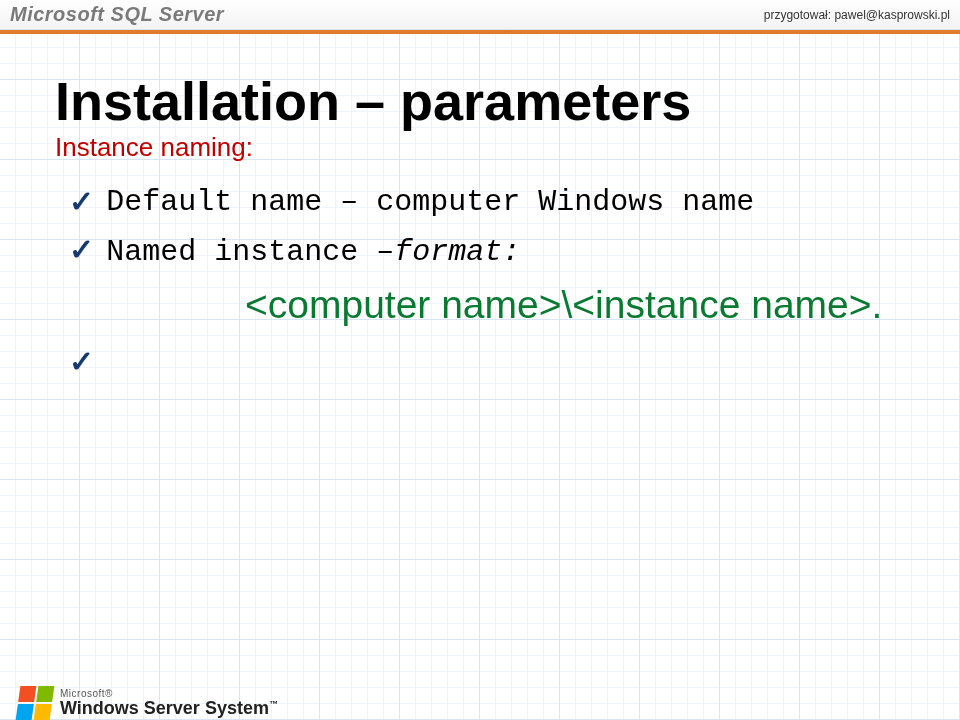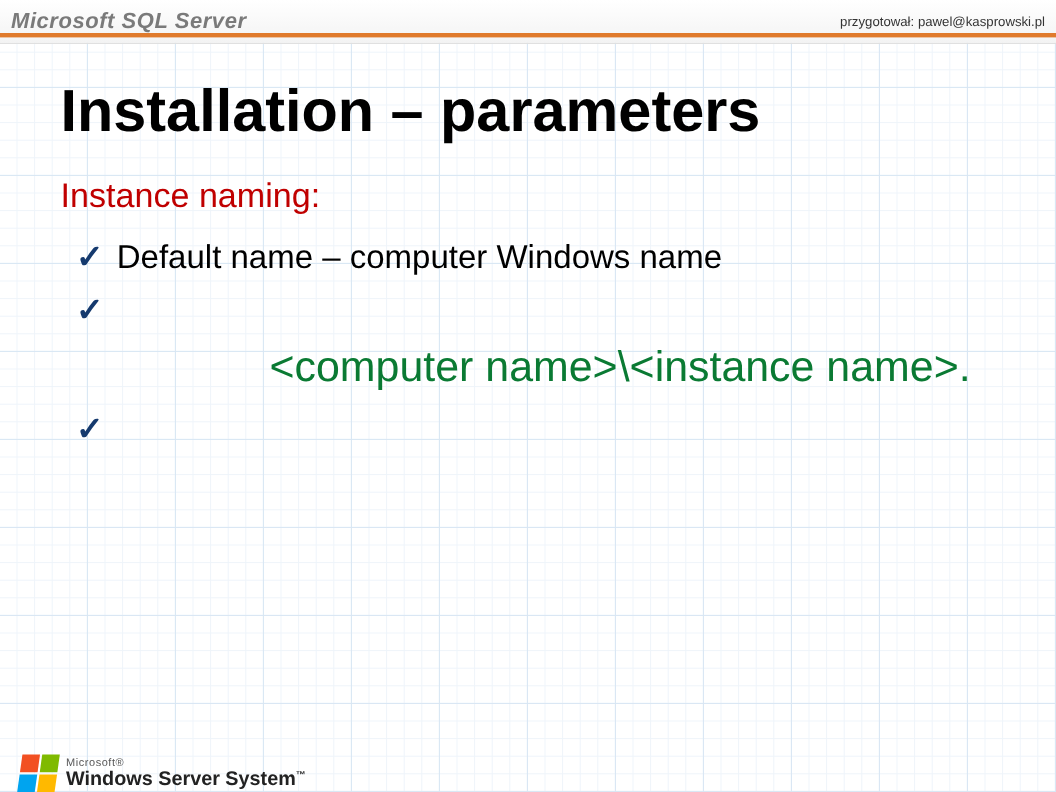--- a/index.html
+++ b/index.html
@@ -17,21 +17,21 @@
       linear-gradient(#eef4fa 1px, transparent 1px),
       linear-gradient(90deg, #eef4fa 1px, transparent 1px);
     background-size: 80px 80px, 80px 80px, 16px 16px, 16px 16px;
     background-position: -1px -1px, -1px -1px, -1px -1px, -1px -1px;
   }
 
   
   .header-bar {
     position: absolute;
     top: 0; left: 0; right: 0;
-    height: 40px;
+    height: 30px;
     background: linear-gradient(#ffffff, #f3f3f3);
     border-bottom: 1px solid #e0e0e0;
     display: flex;
     align-items: center;
     justify-content: space-between;
     padding: 0 10px;
   }
   .product-name {
     font-family: "Franklin Gothic Medium", "Arial Narrow", Arial, sans-serif;
     font-size: 20px;
@@ -53,45 +53,44 @@
 
   
   .content {
     position: absolute;
     top: 70px; left: 55px; right: 55px;
   }
   .title {
     font-size: 54px;
     font-weight: bold;
     color: #000;
-    margin-bottom: 28px;
   }
   .subtitle {
-    font-size: 31px;
+    font-size: 26px;
     color: #c00000;
     margin-bottom: 22px;
   }
 
   .bullet {
     display: flex;
     align-items: flex-start;
     gap: 12px;
     margin: 14px 0 14px 14px;
     font-size: 30px;
     color: #000;
   }
   .check {
     color: #153a6e;
     font-weight: bold;
     font-size: 30px;
     line-height: 1;
     flex: 0 0 auto;
     margin-top: 2px;
   }
-  .black { color: #000; }
+  .black { color: #000; font-family: Liberation Mono, monospace; }
   .italic { font-style: italic; }
   .format-line {
     font-size: 39px;
     color: #0a7a33;
     margin: 8px 0 18px 190px;
   }
 
   
   .footer {
     position: absolute;
@@ -143,20 +142,23 @@
     <div class="title">Installation – parameters</div>
     <div class="subtitle">Instance naming:</div>
 
     <div class="bullet">
       <span class="check">✓</span>
       <span class="black">Default name – computer Windows name</span>
     </div>
 
     <div class="bullet">
       <span class="check">✓</span>
+      <span>
+        <span class="black">Named instance –</span><span class="black italic">format:</span>
+      </span>
     </div>
     <div class="format-line">&lt;computer name&gt;\&lt;instance name&gt;.</div>
 
     <div class="bullet">
       <span class="check">✓</span>
     </div>
   </div>
 
   <div class="footer">
     <div class="win-flag">

